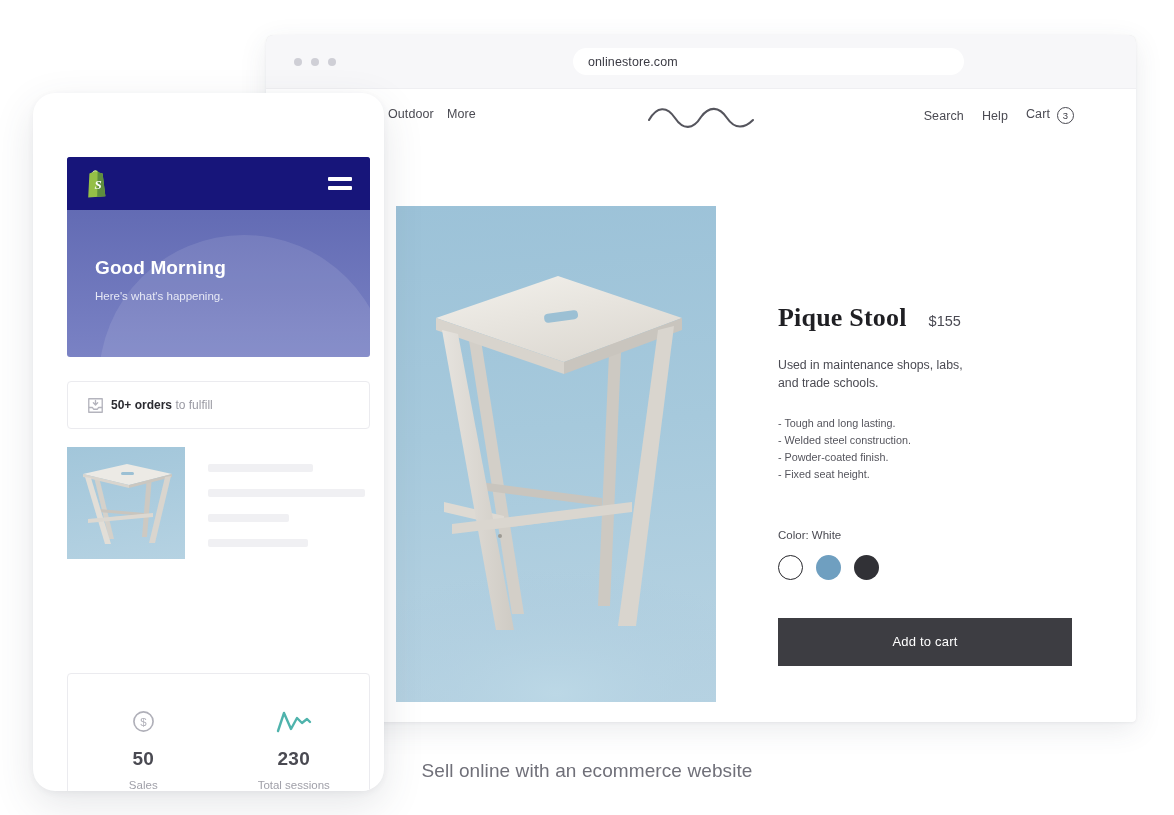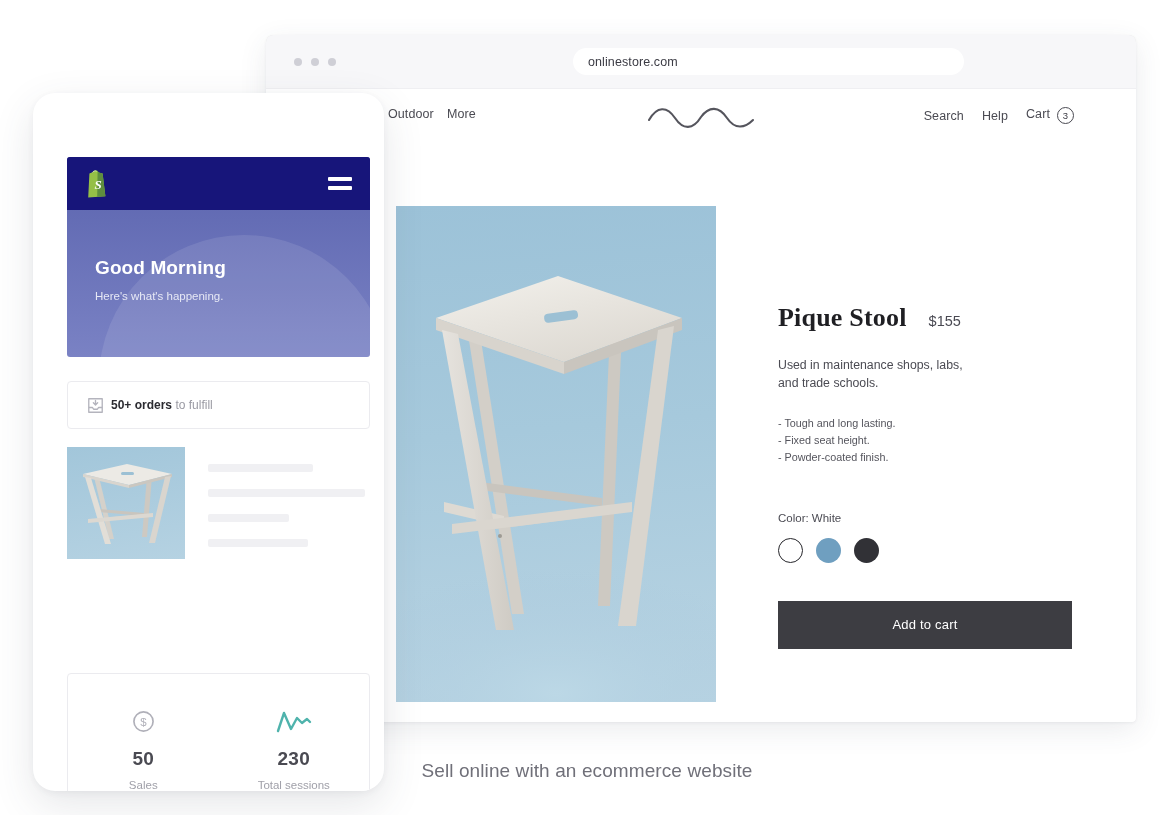--- a/index.html
+++ b/index.html
@@ -450,22 +450,23 @@
       <div class="product-info">
         <div class="prod-title-row">
           <h1 class="prod-title">Pique Stool</h1>
           <span class="prod-price">$155</span>
         </div>
 
         <p class="prod-desc">Used in maintenance shops, labs, and trade schools.</p>
 
         <ul class="prod-bullets">
           <li>- Tough and long lasting.</li>
+          <li>- Welded steel construction.</li>
+          <li>- Powder-coated finish.</li>
           <li>- Fixed seat height.</li>
-          <li>- Powder-coated finish.</li>
         </ul>
 
         <div class="color-label">Color: White</div>
 
         <div class="swatches">
           <span class="swatch sw-white"></span>
           <span class="swatch sw-blue"></span>
           <span class="swatch sw-black"></span>
         </div>
 

